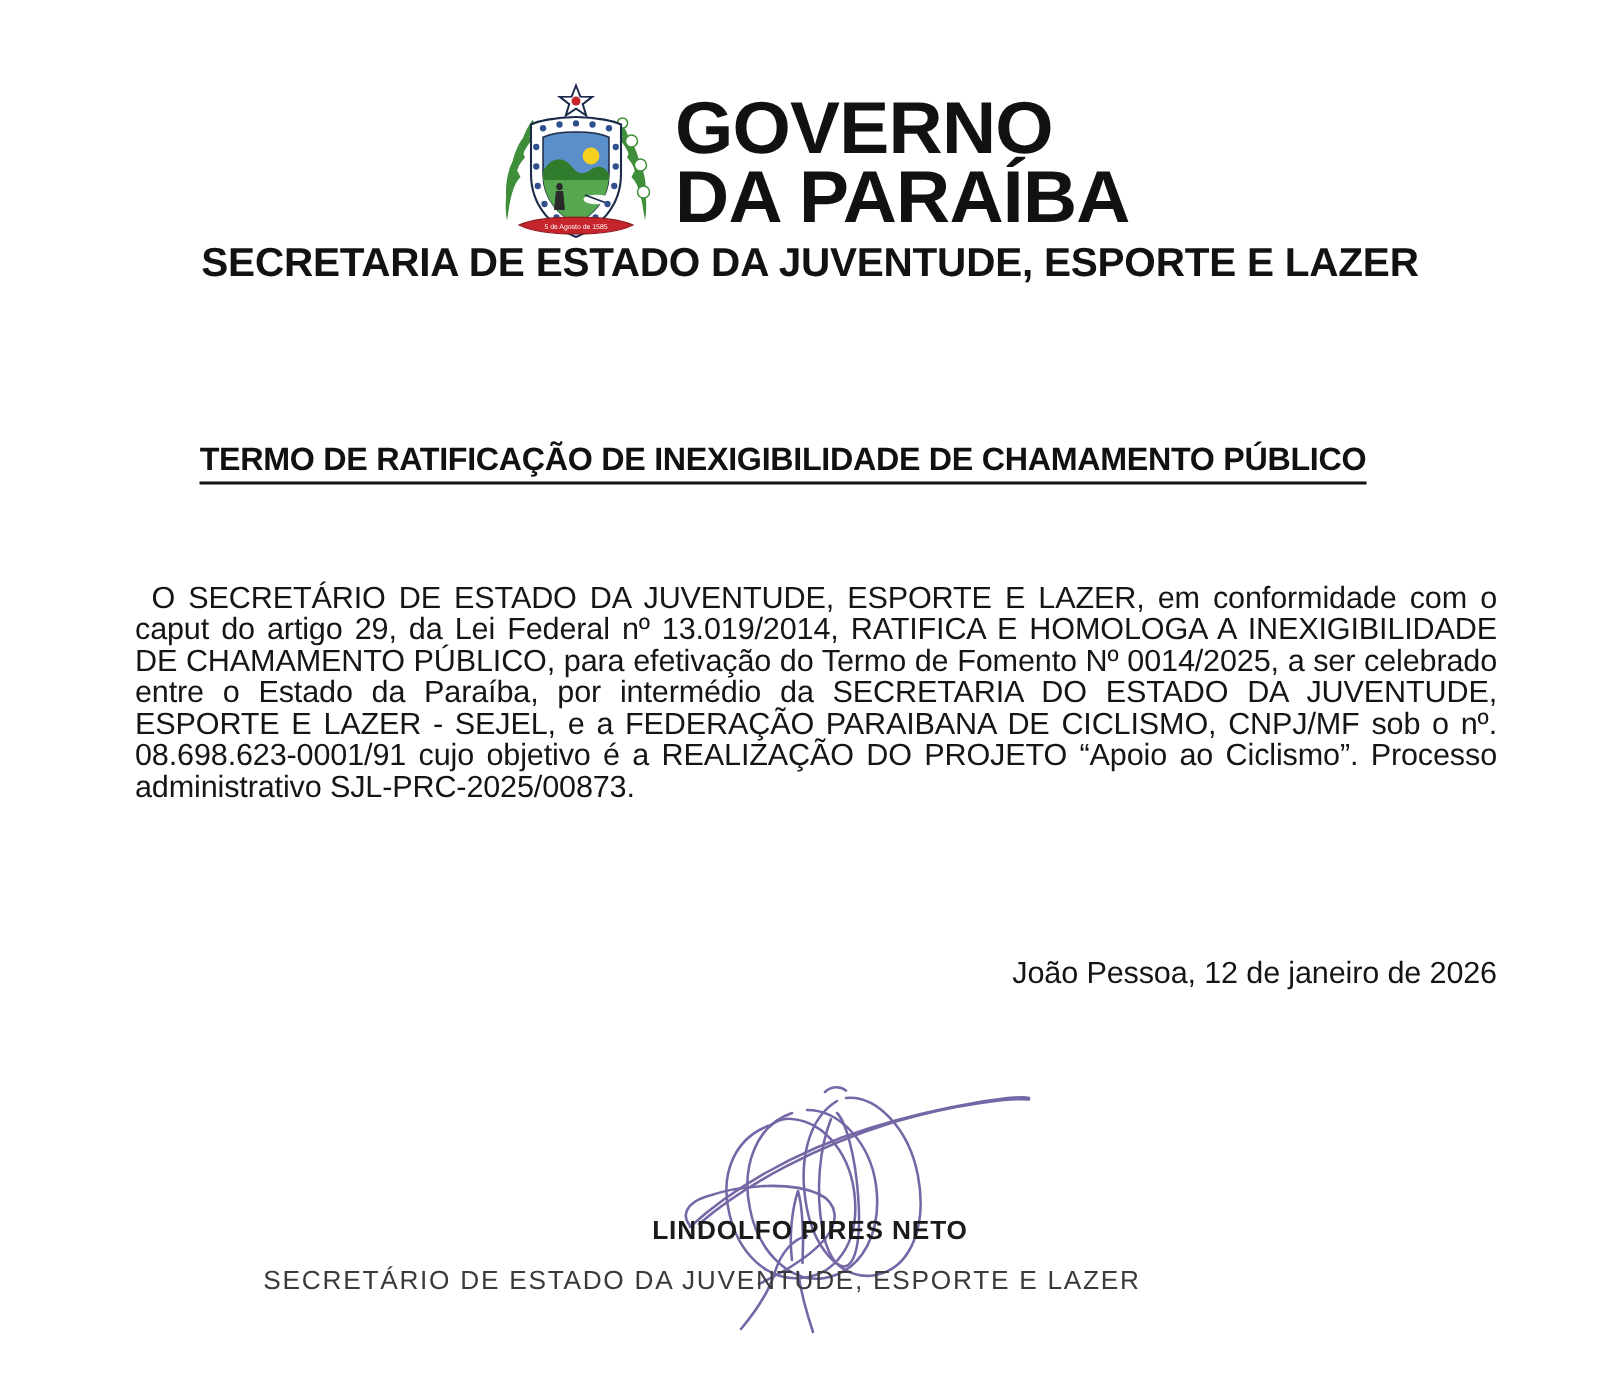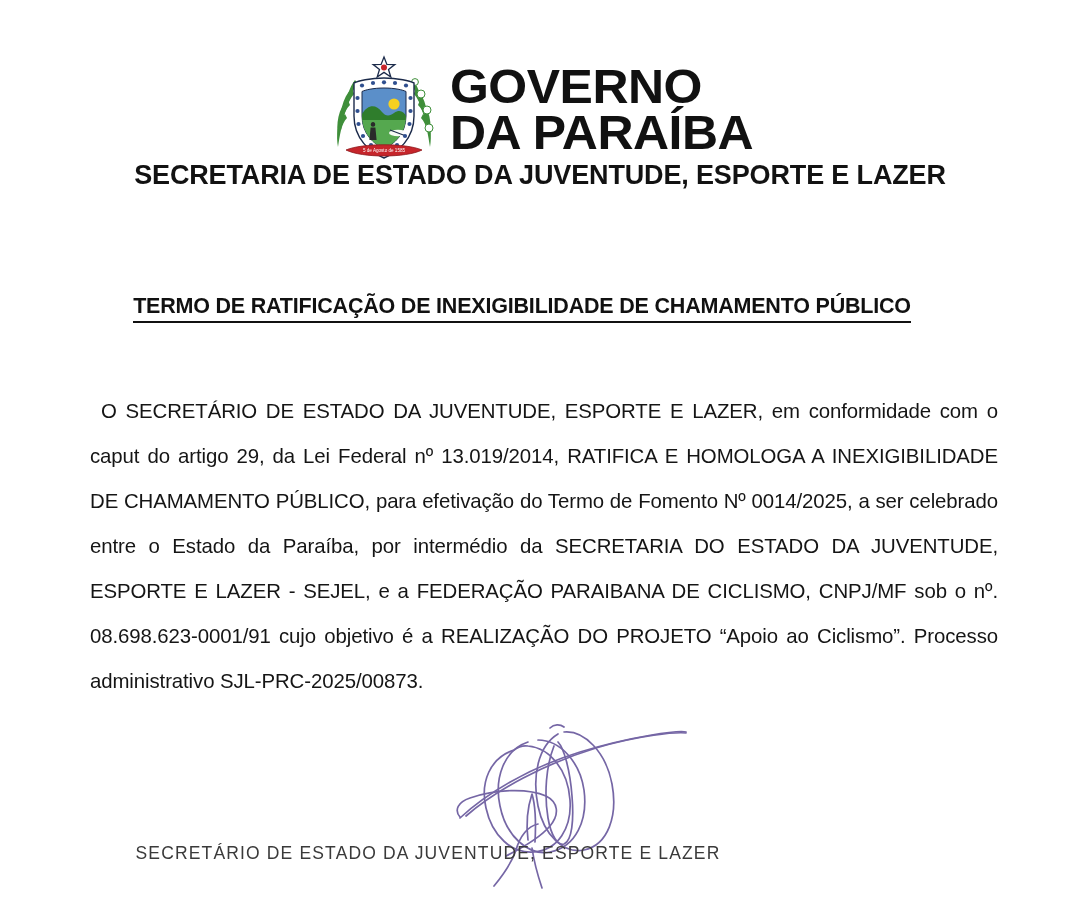--- a/index.html
+++ b/index.html
@@ -100,21 +100,21 @@
     padding-bottom: 3px;
   }
 
   
   .body-text {
     position: absolute;
     top: 389px;
     left: 90px;
     width: 908px;
     font-size: 20.4px;
-    line-height: 45px;
+    line-height: 21px;
     text-align: justify;
     text-justify: inter-word;
     color: #151515;
     letter-spacing: -0.1px;
   }
   .body-text .indent {
     display: inline-block;
     width: 11px;
   }
 
@@ -160,20 +160,21 @@
   .signer-role {
     position: absolute;
     top: 843px;
     left: 0;
     width: 856px;
     text-align: center;
     font-size: 17.5px;
     font-weight: 400;
     letter-spacing: 1.15px;
     color: #3a3a3a;
+    padding-left: 40px;
   }
 </style>
 </head>
 <body>
 
 <div class="page">
 
   <div class="logo-block">
 
     <svg class="coat-of-arms" viewBox="0 0 104 112" aria-hidden="true">
@@ -245,20 +246,21 @@
       <div class="line2">DA PARAÍBA</div>
     </div>
   </div>
 
   <div class="org-name">SECRETARIA DE ESTADO DA JUVENTUDE, ESPORTE E LAZER</div>
 
   <div class="doc-title"><span class="u">TERMO DE RATIFICAÇÃO DE INEXIGIBILIDADE DE CHAMAMENTO PÚBLICO</span></div>
 
   <div class="body-text"><span class="indent"></span><span>O SECRETÁRIO DE ESTADO DA JUVENTUDE, ESPORTE E LAZER, em conformidade com o caput do artigo 29, da Lei Federal nº 13.019/2014, RATIFICA E HOMOLOGA A INEXIGIBILIDADE DE CHAMAMENTO PÚBLICO, para efetivação do Termo de Fomento Nº 0014/2025, a ser celebrado entre o Estado da Paraíba, por intermédio da SECRETARIA DO ESTADO DA JUVENTUDE, ESPORTE E LAZER - SEJEL, e a FEDERAÇÃO PARAIBANA DE CICLISMO, CNPJ/MF sob o nº. 08.698.623-0001/91 cujo objetivo é a REALIZAÇÃO DO PROJETO “Apoio ao Ciclismo”. Processo administrativo SJL-PRC-2025/00873.</span></div>
 
+  <div class="date-line">João Pessoa, 12 de janeiro de 2026</div>
 
   <div class="signature-area">
     <svg class="signature-ink" viewBox="0 0 700 200" aria-hidden="true">
       <g fill="none" stroke="#6a5a9e" stroke-width="1.7" stroke-linecap="round" stroke-linejoin="round" opacity="0.92">
 
         <path d="M232 128 C258 104 300 78 352 62 C404 46 452 40 458 42"></path>
         <path d="M238 126 C268 100 316 74 368 58 C412 45 448 42 458 43"></path>
 
         <path d="M232 127 C226 120 230 112 242 108 C268 99 300 98 318 106 C330 112 332 124 322 136 C310 150 290 160 278 166"></path>
 
@@ -273,15 +275,16 @@
         <path d="M288 160 C292 146 300 136 310 134"></path>
 
         <path d="M304 158 C306 172 310 186 314 198"></path>
         <path d="M288 160 C284 172 276 184 266 196"></path>
 
         <path d="M322 38 C326 34 332 34 336 37"></path>
       </g>
     </svg>
   </div>
 
+  <div class="signer-name">LINDOLFO PIRES NETO</div>
   <div class="signer-role">SECRETÁRIO DE ESTADO DA JUVENTUDE, ESPORTE E LAZER</div>
 
 </div>
 
 </body></html>

